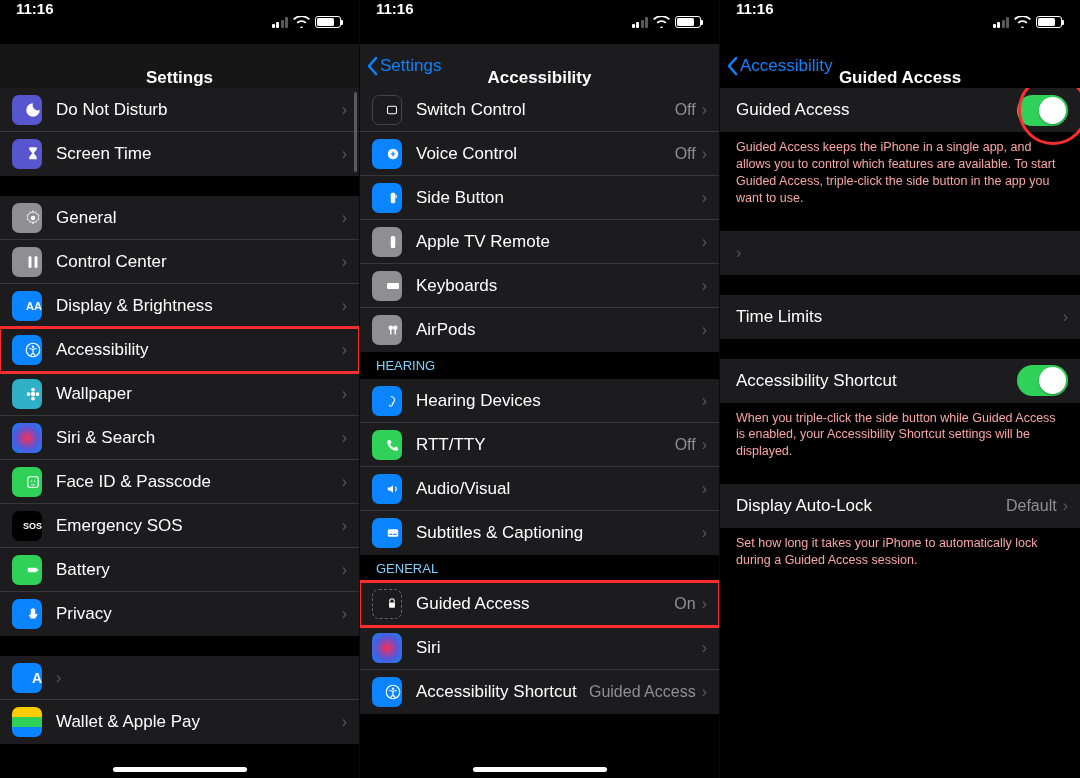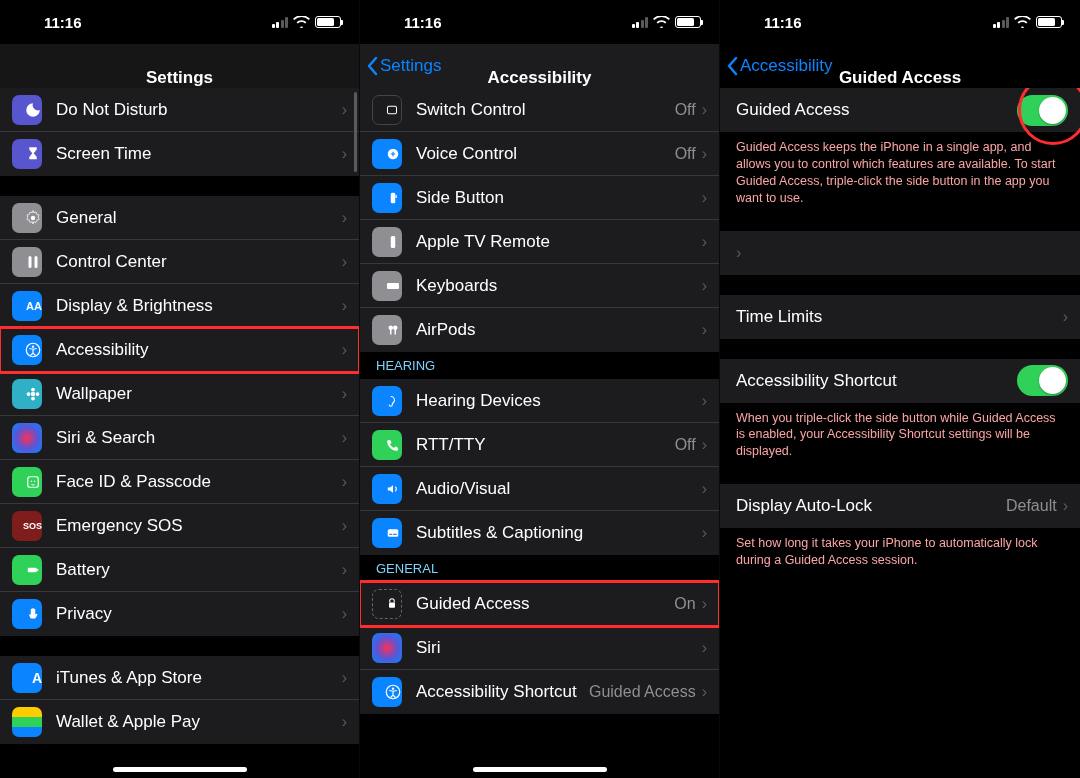--- a/index.html
+++ b/index.html
@@ -17,22 +17,21 @@
     width: 360px;
     height: 778px;
     background: #000;
     position: relative;
     overflow: hidden;
   }
   
   .statusbar {
     height: 44px;
     display: flex;
-    align-items: center;
-    padding: 0 18px 0 44px;
+    padding: 0 18px 0 16px;
     font-size: 15px;
     font-weight: 600;
     position: relative;
   }
   .statusbar .time { flex: 0 0 auto; }
   .statusbar .spacer { flex: 1; }
   .status-icons { display: flex; align-items: center; gap: 5px; }
   
   .bars { display: flex; align-items: flex-end; gap: 1.5px; height: 11px; }
   .bars span { width: 3px; background: #fff; border-radius: 1px; }
@@ -153,21 +152,21 @@
     background: #5a5a5e; border-radius: 2px;
   }
 
   .pane-divider { border-right: 1px solid #0a0a0a; }
 
   
   .ic-dnd { background:#5756ce;} .ic-screentime{background:#5756ce;}
   .ic-general{background:#8e8e93;} .ic-cc{background:#8e8e93;}
   .ic-display{background:#0a84ff;} .ic-access{background:#0a84ff;}
   .ic-wall{background:#30b0c7;} .ic-siri{background:#1c1c1e;}
-  .ic-faceid{background:#30d158;} .ic-sos{background:#7f1d1d;}
+  .ic-faceid{background:#30d158;} .ic-sos{background:#000000;}
   .ic-batt{background:#30d158;} .ic-priv{background:#0a84ff;}
   .ic-store{background:#0a84ff;} .ic-wallet{background:#1c1c1e;}
   .ic-switch{background:#1c1c1e;border:1px solid #444;} .ic-voice{background:#0a84ff;}
   .ic-side{background:#0a84ff;} .ic-atv{background:#8e8e93;}
   .ic-kbd{background:#8e8e93;} .ic-airpods{background:#8e8e93;}
   .ic-hearing{background:#0a84ff;} .ic-rtt{background:#30d158;}
   .ic-av{background:#0a84ff;} .ic-sub{background:#0a84ff;}
   .ic-guided{background:#1c1c1e;border:1px dashed #666;}
   .ic-siri2{background:#1c1c1e;} .ic-short{background:#0a84ff;}
 
@@ -322,21 +321,20 @@
         </div>
       </div>
     </div>
 
     <div class="group">
       <div class="list">
         <div class="row">
           <span class="icon ic-store">
               <span class="txt" style="font-size:14px">A</span>
             </span>
-          <span class="label">iTunes &amp; App Store</span>
           <span class="chev">›</span>
         </div>
         <div class="row">
           <span class="icon ic-wallet" style="background:linear-gradient(#ffcc00 33%,#30d158 33% 66%,#0a84ff 66%)"></span>
           <span class="label">Wallet &amp; Apple Pay</span>
           <span class="chev">›</span>
         </div>
       </div>
     </div>
   </div>

